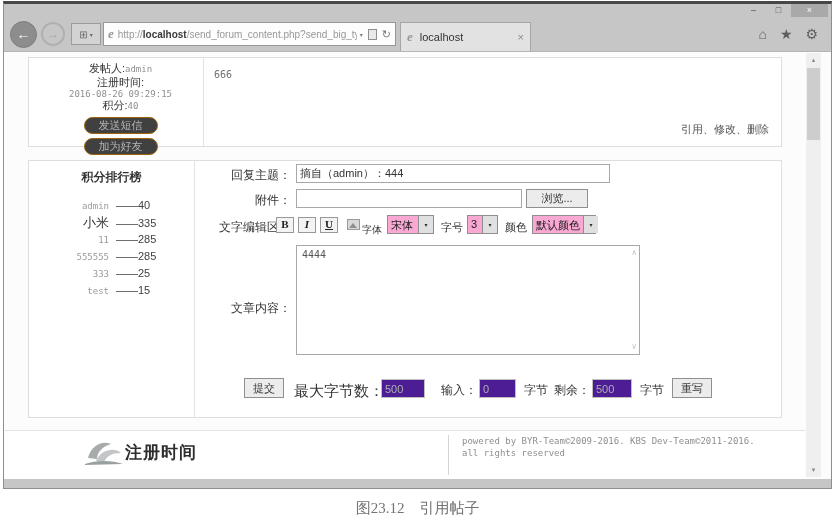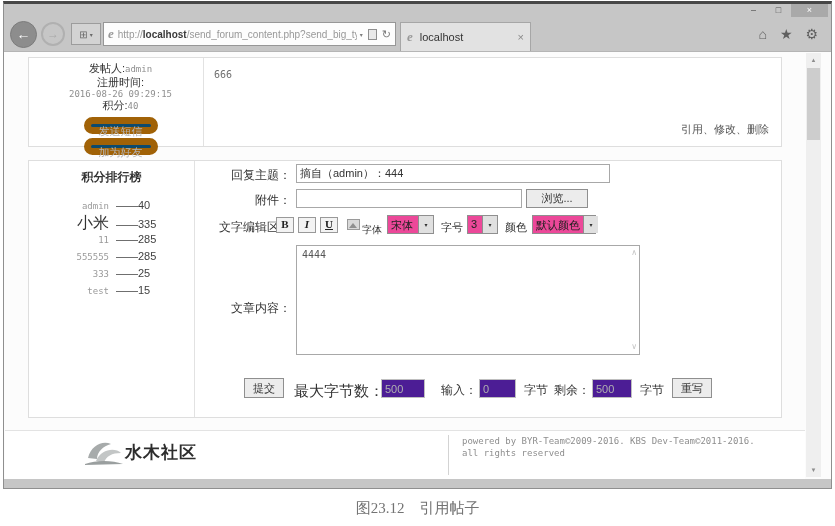--- a/index.html
+++ b/index.html
@@ -54,57 +54,57 @@
   .sb-down { bottom:0; }
   .sb-thumb { position:absolute; left:1px; right:1px; top:15px; height:72px; background:#cdcdcd; }
 
   
   .post-box { position:absolute; left:24px; top:5px; width:754px; height:90px;
     border:1px solid #dedede; display:flex; background:#fff;padding-left:9px; }
   .user-panel { width:166px; border-right:1px solid #e2e2e2; text-align:center; padding-top:4px; flex:none; }
   .u-line { font-size:11px; color:#333; line-height:13px; }
   .u-mono { font-family:"DejaVu Sans Mono", monospace; font-size:9px; color:#8f8f8f; }
   .pill-btn { display:block; margin:4px auto 0; width:74px; height:17px; line-height:15px;
-    border:7px solid #a16207; border-radius:9px; background:#0c4a6e; color:#b3b3b3; font-size:11px; }
+    border:1px solid #a16207; border-radius:9px; background:#404040; color:#b3b3b3; font-size:11px; }
   .post-content { flex:1; position:relative;text-decoration:underline; }
   .post-text { position:absolute; left:10px; top:11px; font-family:"DejaVu Sans Mono", monospace;
     font-size:10px; color:#6f6f6f; }
   .post-actions { position:absolute; right:12px; bottom:9px; font-size:11px; color:#555; }
   .post-actions span { cursor:default; }
 
   
   .main-box { position:absolute; left:24px; top:108px; width:754px; height:258px;
     border:1px solid #dedede; display:flex; background:#fff; }
   .rank-panel { width:166px; border-right:1px solid #e2e2e2; padding-top:8px; flex:none; }
   .rank-title { text-align:center; font-size:12px; font-weight:bold; color:#333; margin-bottom:11px; }
   .rank-row { display:flex; height:17px; line-height:17px; align-items:baseline; }
   .rank-name { width:80px; text-align:right; color:#9a9a9a;
     font-family:"DejaVu Sans Mono", monospace; font-size:9px; }
-  .rank-name.cn { font-family:"Liberation Sans", sans-serif; font-size:16px; color:#333; }
+  .rank-name.cn { font-family:"Liberation Sans", sans-serif; font-size:13px; color:#333; }
   .rank-score { margin-left:7px; color:#3f3f3f; font-size:11px; }
 
   
   .form-area { flex:1; position:relative; }
   .lab { position:absolute; left:0; width:96px; text-align:right; font-size:12px; color:#333; }
   .ipt { position:absolute; height:19px; border:1px solid #a8a8a8; background:#fff;
     font-size:11px; padding:0 3px; color:#333; font-family:"Liberation Sans", sans-serif; }
   .ipt.dim { color:#b0b0b0; border-color:#bfbfbf; background:#4c1d95; }
   .btn { position:absolute; background:#ececec; border:1px solid #8f8f8f; font-size:11px;
     color:#333; text-align:center; }
   .fmt-btn { position:absolute; width:18px; height:16px; top:56px; background:#f3f3f3;
     border:1px solid #999; font-family:"Liberation Serif", serif; font-size:11px; font-weight:bold;
     text-align:center; line-height:13px; color:#222; }
   .fmt-i { font-style:italic; }
   .fmt-u { text-decoration:underline; }
   .img-icon { position:absolute; left:152px; top:58px; width:13px; height:11px;
     border:1px solid #9a9a9a; background:#d9d9d9; }
   .img-icon:after { content:""; position:absolute; left:1px; bottom:1px; border-left:4px solid transparent;
     border-right:4px solid transparent; border-bottom:5px solid #8f8f8f; }
   .small-lab { position:absolute; font-size:10px; color:#333; }
-  .ieselect { position:absolute; top:54px; height:19px; border:1px solid #8f8f8f; background:#ec4899;
+  .ieselect { position:absolute; top:54px; height:19px; border:1px solid #8f8f8f; background:#f9a8d4;
     display:flex; align-items:stretch; }
   .ieselect .txt { padding:2px 3px 0; font-size:11px; color:#222; flex:1; white-space:nowrap; }
   .ieselect .dd { width:15px; background:#e0e0e0; border-left:1px solid #8f8f8f; font-size:6px;
     color:#333; display:flex; align-items:center; justify-content:center; flex:none; }
   .ta-wrap { position:absolute; left:101px; top:84px; width:344px; height:110px;
     border:1px solid #a8a8a8; background:#fff; }
   .ta-wrap textarea { width:100%; height:100%; border:none; resize:none; outline:none;
     font-family:"DejaVu Sans Mono", monospace; font-size:10px; color:#555; padding:3px 5px;
     background:transparent; overflow:hidden; }
   .ta-chev { position:absolute; right:2px; font-size:8px; color:#c4c4c4; line-height:1; }
@@ -266,21 +266,21 @@
       </div>
     </div>
 
     <div class="footer">
       <div class="f-logo">
         <svg width="42" height="32" viewBox="0 0 42 32">
           <path d="M5 22 C8 9, 20 4, 28 8 C20 10, 14 16, 14 23 Z" fill="#a7abab"></path>
           <path d="M13 25 C18 13, 32 11, 38 17 C29 17, 23 20, 21 27 Z" fill="#c3c6c6"></path>
           <path d="M2 28 C13 24, 29 24, 40 28 L2 29 Z" fill="#9a9f9f"></path>
         </svg>
-        <span class="logo-title">水木社区</span>
+        <span class="logo-title">注册时间</span>
       </div>
       <div class="logo-sub">
           <span class="rule"></span>
           <span>newsmth.net</span>
         </div>
       <div class="f-divider"></div>
       <div class="f-text">
         <div class="ft-mono">powered by BYR-Team©2009-2016. KBS Dev-Team©2011-2016.</div>
         <div class="ft-mono">all rights reserved</div>
       </div>

